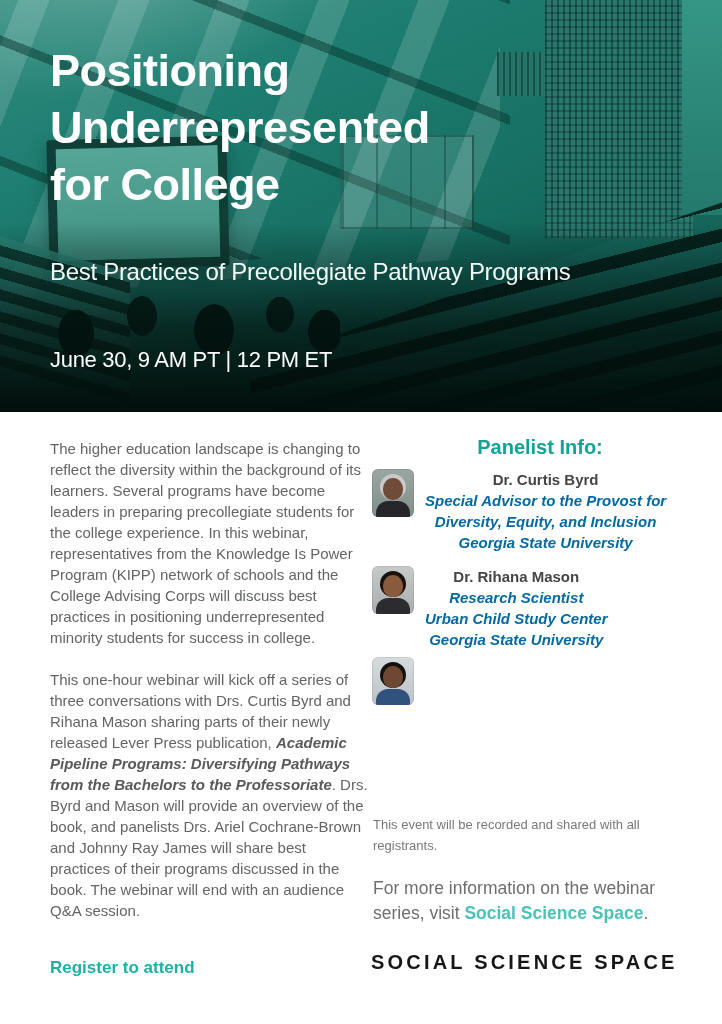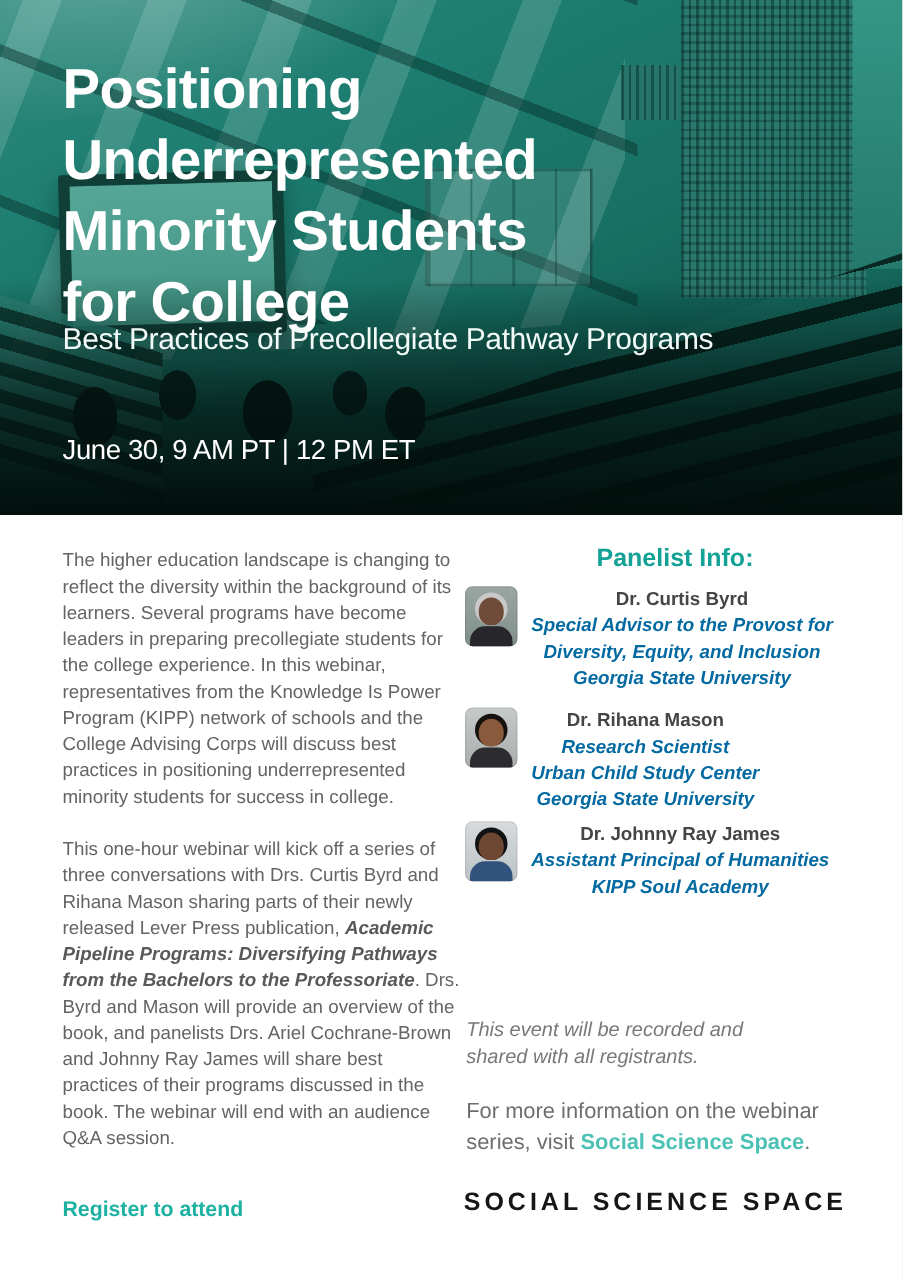--- a/index.html
+++ b/index.html
@@ -131,21 +131,21 @@
   .av1 .hair { background:#c9c9c9; } .av1 .head { background:#6f4c39; } .av1 .torso { background:#26262b; }
   .av2 { background:linear-gradient(180deg,#c6cac9,#a9adad); }
   .av2 .hair { background:#17120f; } .av2 .head { background:#8a5a3c; } .av2 .torso { background:#2b2b30; }
   .av3 { background:linear-gradient(180deg,#77a35c,#4c7b3f); }
   .av3 .hair { background:#201a18; } .av3 .head { background:#7c4e35; } .av3 .torso { background:#3c4b40; }
   .av4 { background:linear-gradient(180deg,#d7dbdd,#bcc2c5); }
   .av4 .hair { background:#121212; } .av4 .head { background:#6e4833; } .av4 .torso { background:#32527e; }
 
   .note {
     position:absolute; left:373px; top:402px; width:272px;
-    font-size:16px; font-style:italic; color:#77787a; line-height:21px;
+    font-size:13px; color:#77787a; line-height:21px;
   }
   .more-info {
     position:absolute; left:373px; top:464px; width:334px;
     font-size:17.5px; color:#6d6e70; line-height:25px;
   }
   .more-info .link { color:#4cc2b4; font-weight:700; cursor:pointer; text-decoration:none; }
   .logo {
     position:absolute; left:371px; top:539px;
     font-size:20px; font-weight:700; color:#161616; letter-spacing:3.2px; white-space:nowrap;
   }
@@ -165,21 +165,20 @@
     <div class="hero-wall-panels"></div>
     <div class="hero-rows"></div>
     <div class="hero-steps"></div>
     <div class="hero-heads"></div>
     <div class="hero-shade"></div>
 
     <div class="hero-text">
       <div class="hero-title">
         <div>Positioning</div>
         <div>Underrepresented</div>
-        <div>Minority Students</div>
         <div>for College</div>
       </div>
       <div class="hero-subtitle">Best Practices of Precollegiate Pathway Programs</div>
       <div class="hero-date">
         <span>June 30, 9 AM PT | 12 PM ET</span>
         
       </div>
     </div>
   </div>
 
@@ -221,25 +220,20 @@
         </div>
       </div>
 
 
       <div class="panelist-row r4">
         <div class="avatar av4">
             <i class="hair"></i>
             <i class="head"></i>
             <i class="torso"></i>
           </div>
-        <div class="panelist-text">
-          <div class="panelist-name">Dr. Johnny Ray James</div>
-          <div class="panelist-line">Assistant Principal of Humanities</div>
-          <div class="panelist-line">KIPP Soul Academy</div>
-        </div>
       </div>
     </div>
 
     <div class="note">This event will be recorded and shared with all registrants.</div>
 
     <div class="more-info"><span>For more information on the webinar series, visit </span><a class="link">Social Science Space</a><span>.</span></div>
 
     <a class="register">Register to attend</a>
 
     <div class="logo">SOCIAL SCIENCE SPACE</div>

